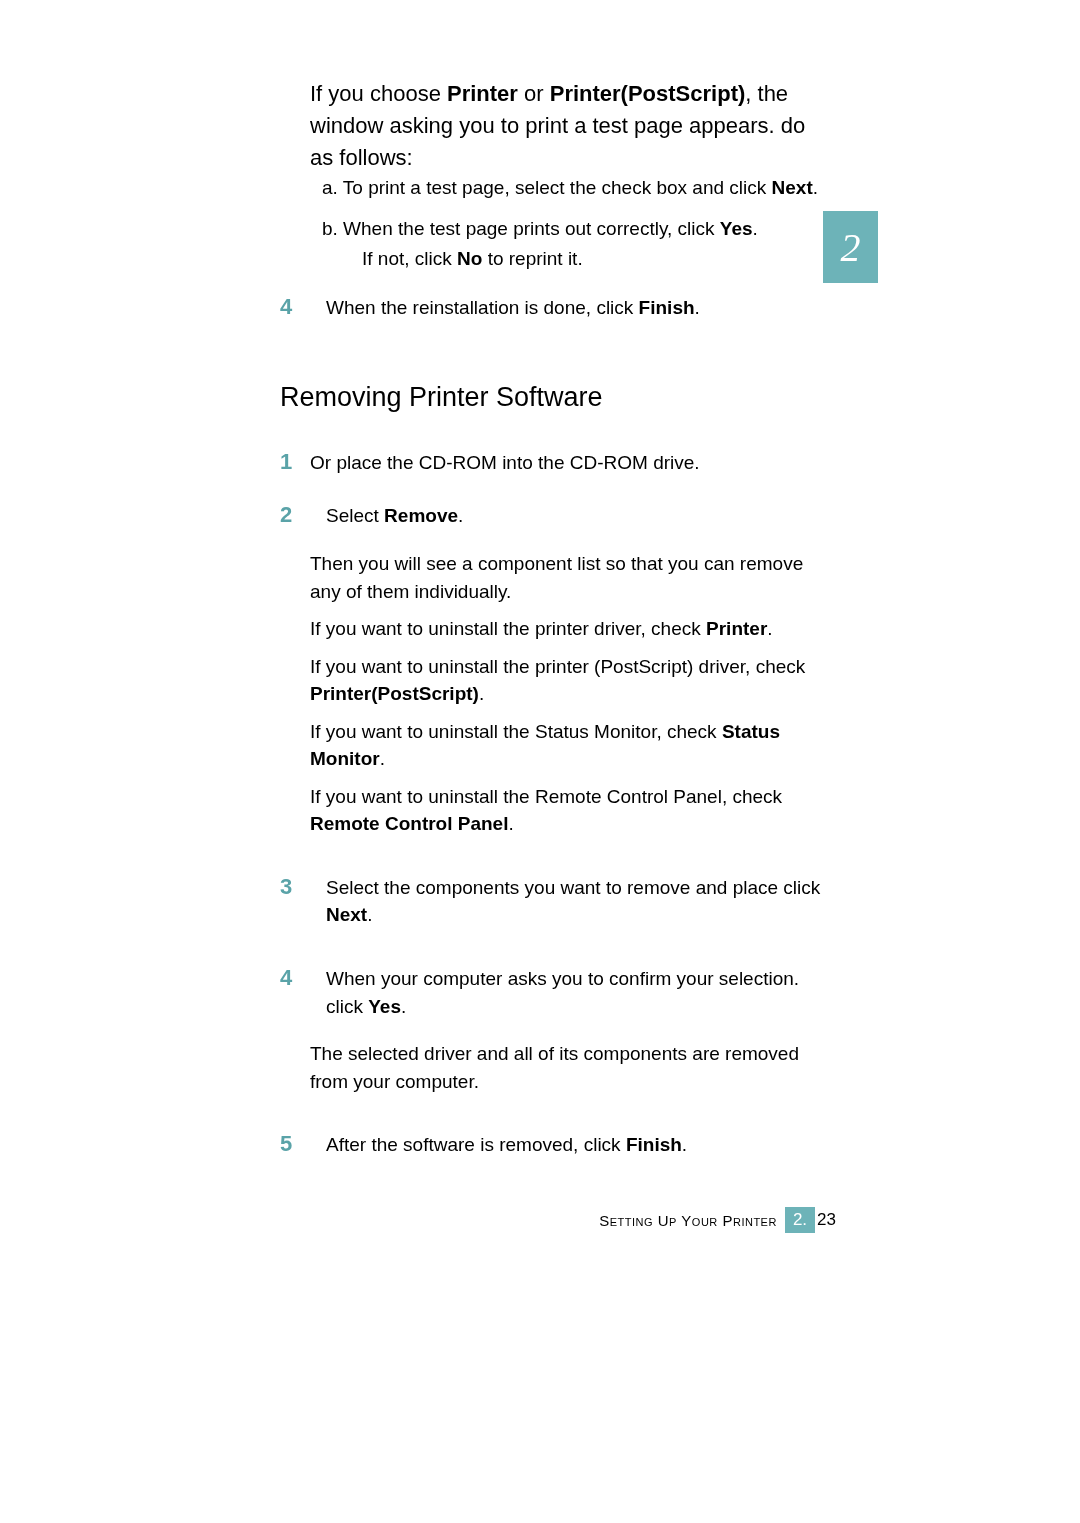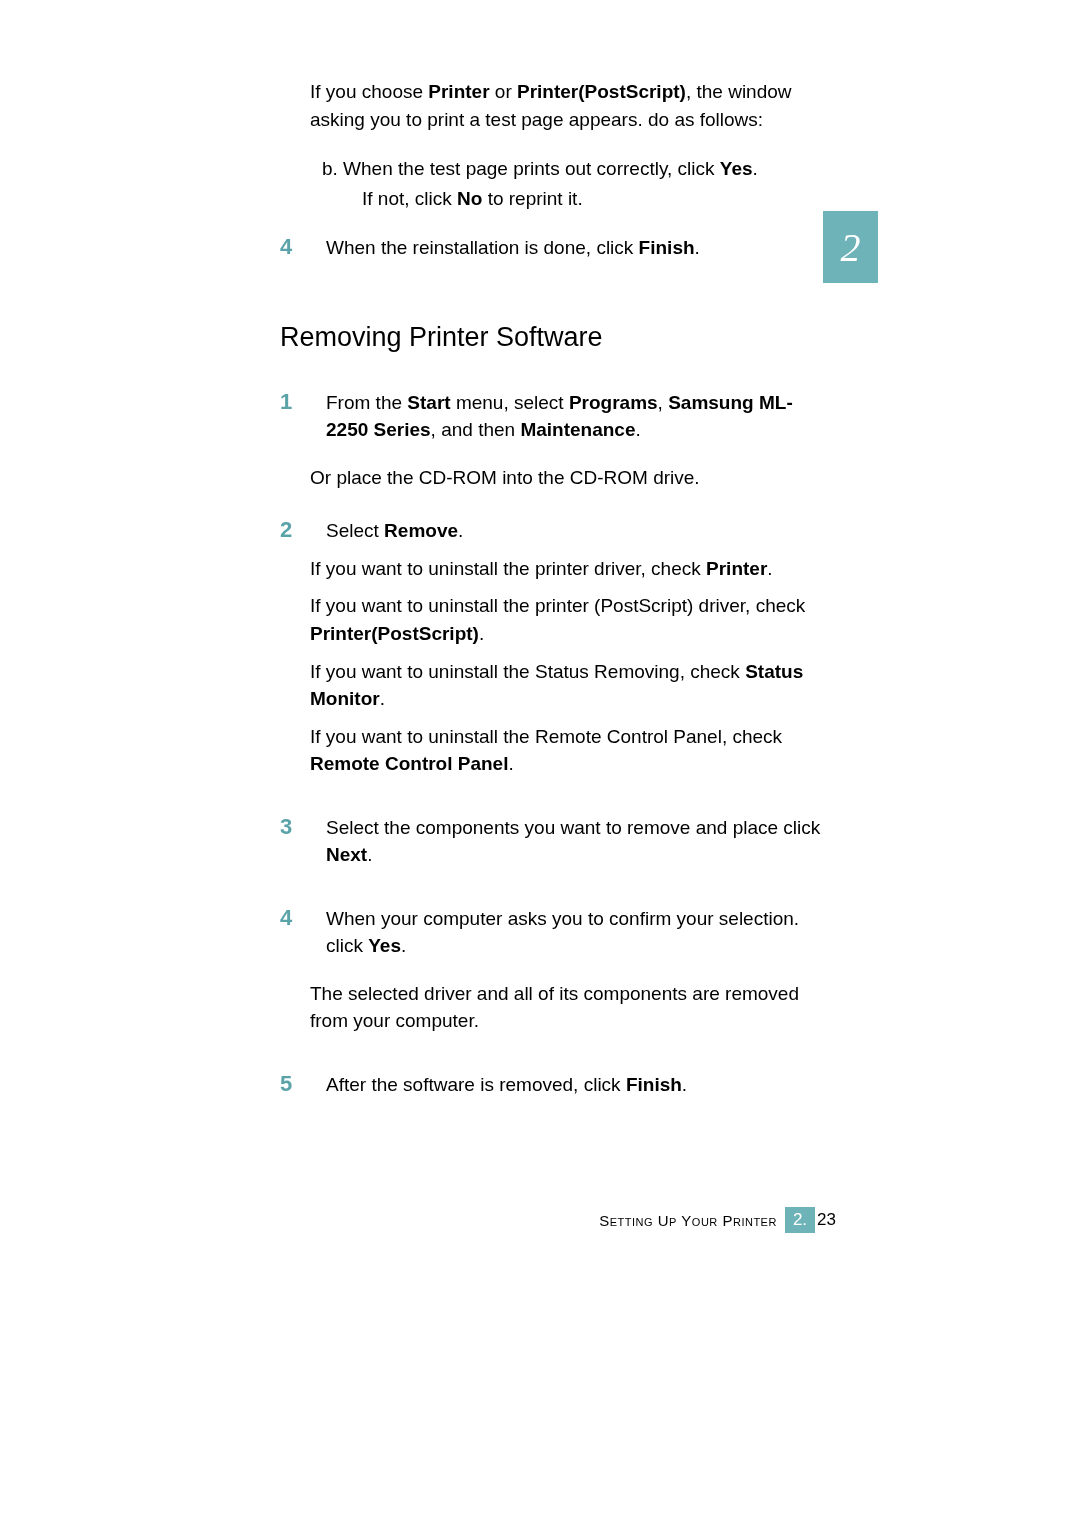--- a/index.html
+++ b/index.html
@@ -15,23 +15,22 @@
       position: relative;
       color: #000000;
     }
     .content {
       position: absolute;
       top: 78px;
       left: 310px;
       width: 520px;
     }
     .intro-para {
-      font-size: 19px;
-      line-height: 1.45;
-      margin-bottom: 22px;
+      font-size: 22px;
+      line-height: 1.45;
     }
     .sub-list {
       margin-left: 12px;
       margin-bottom: 22px;
     }
     .sub-item {
       font-size: 19px;
       line-height: 1.45;
       margin-bottom: 14px;
       padding-left: 20px;
@@ -131,55 +130,56 @@
 </div>
 
 <div class="content">
 
   <p class="intro-para">
     <span>If you choose </span><span class="bold">Printer</span><span> or </span><span class="bold">Printer(PostScript)</span><span>, the window asking you to print a test page appears. do as follows:</span>
   </p>
 
   <div class="sub-list">
     <p class="sub-item">
+      <span>a. To print a test page, select the check box and click </span><span class="bold">Next</span><span>.</span>
+    </p>
+    <p class="sub-item">
       <span>b. When the test page prints out correctly, click </span><span class="bold">Yes</span><span>.</span>
       <span class="sub-item-indent"><span>If not, click </span><span class="bold">No</span><span> to reprint it.</span></span>
     </p>
   </div>
 
   <div class="num-step" style="margin-top:18px;">
     <span class="num">4</span>
     <p class="step-text">
       <span>When the reinstallation is done, click </span><span class="bold">Finish</span><span>.</span>
     </p>
   </div>
 
   <h2 class="section-heading">Removing Printer Software</h2>
 
   <div class="num-step">
     <span class="num">1</span>
-    <p class="step-text">
-      <span>From the </span><span class="bold">Start</span><span> menu, select </span><span class="bold">Programs</span><span>, </span><span class="bold">Samsung ML-2250 Series</span><span>, and then </span><span class="bold">Maintenance</span><span>.</span>
-    </p>
     <p class="step-para">Or place the CD-ROM into the CD-ROM drive.</p>
   </div>
 
   <div class="num-step">
     <span class="num">2</span>
     <p class="step-text">
       <span>Select </span><span class="bold">Remove</span><span>.</span>
     </p>
+    <p class="step-para">Then you will see a component list so that you can remove any of them individually.</p>
     <p class="step-para-tight">
       <span>If you want to uninstall the printer driver, check </span><span class="bold">Printer</span><span>.</span>
     </p>
     <p class="step-para-tight">
       <span>If you want to uninstall the printer (PostScript) driver, check </span><span class="bold">Printer(PostScript)</span><span>.</span>
     </p>
     <p class="step-para-tight">
-      <span>If you want to uninstall the Status Removing, check </span><span class="bold">Status Monitor</span><span>.</span>
+      <span>If you want to uninstall the Status Monitor, check </span><span class="bold">Status Monitor</span><span>.</span>
     </p>
     <p class="step-para-tight">
       <span>If you want to uninstall the Remote Control Panel, check </span><span class="bold">Remote Control Panel</span><span>.</span>
     </p>
   </div>
 
   <div class="num-step" style="margin-top:36px;">
     <span class="num">3</span>
     <p class="step-text">
       <span>Select the components you want to remove and place click </span><span class="bold">Next</span><span>.</span>

